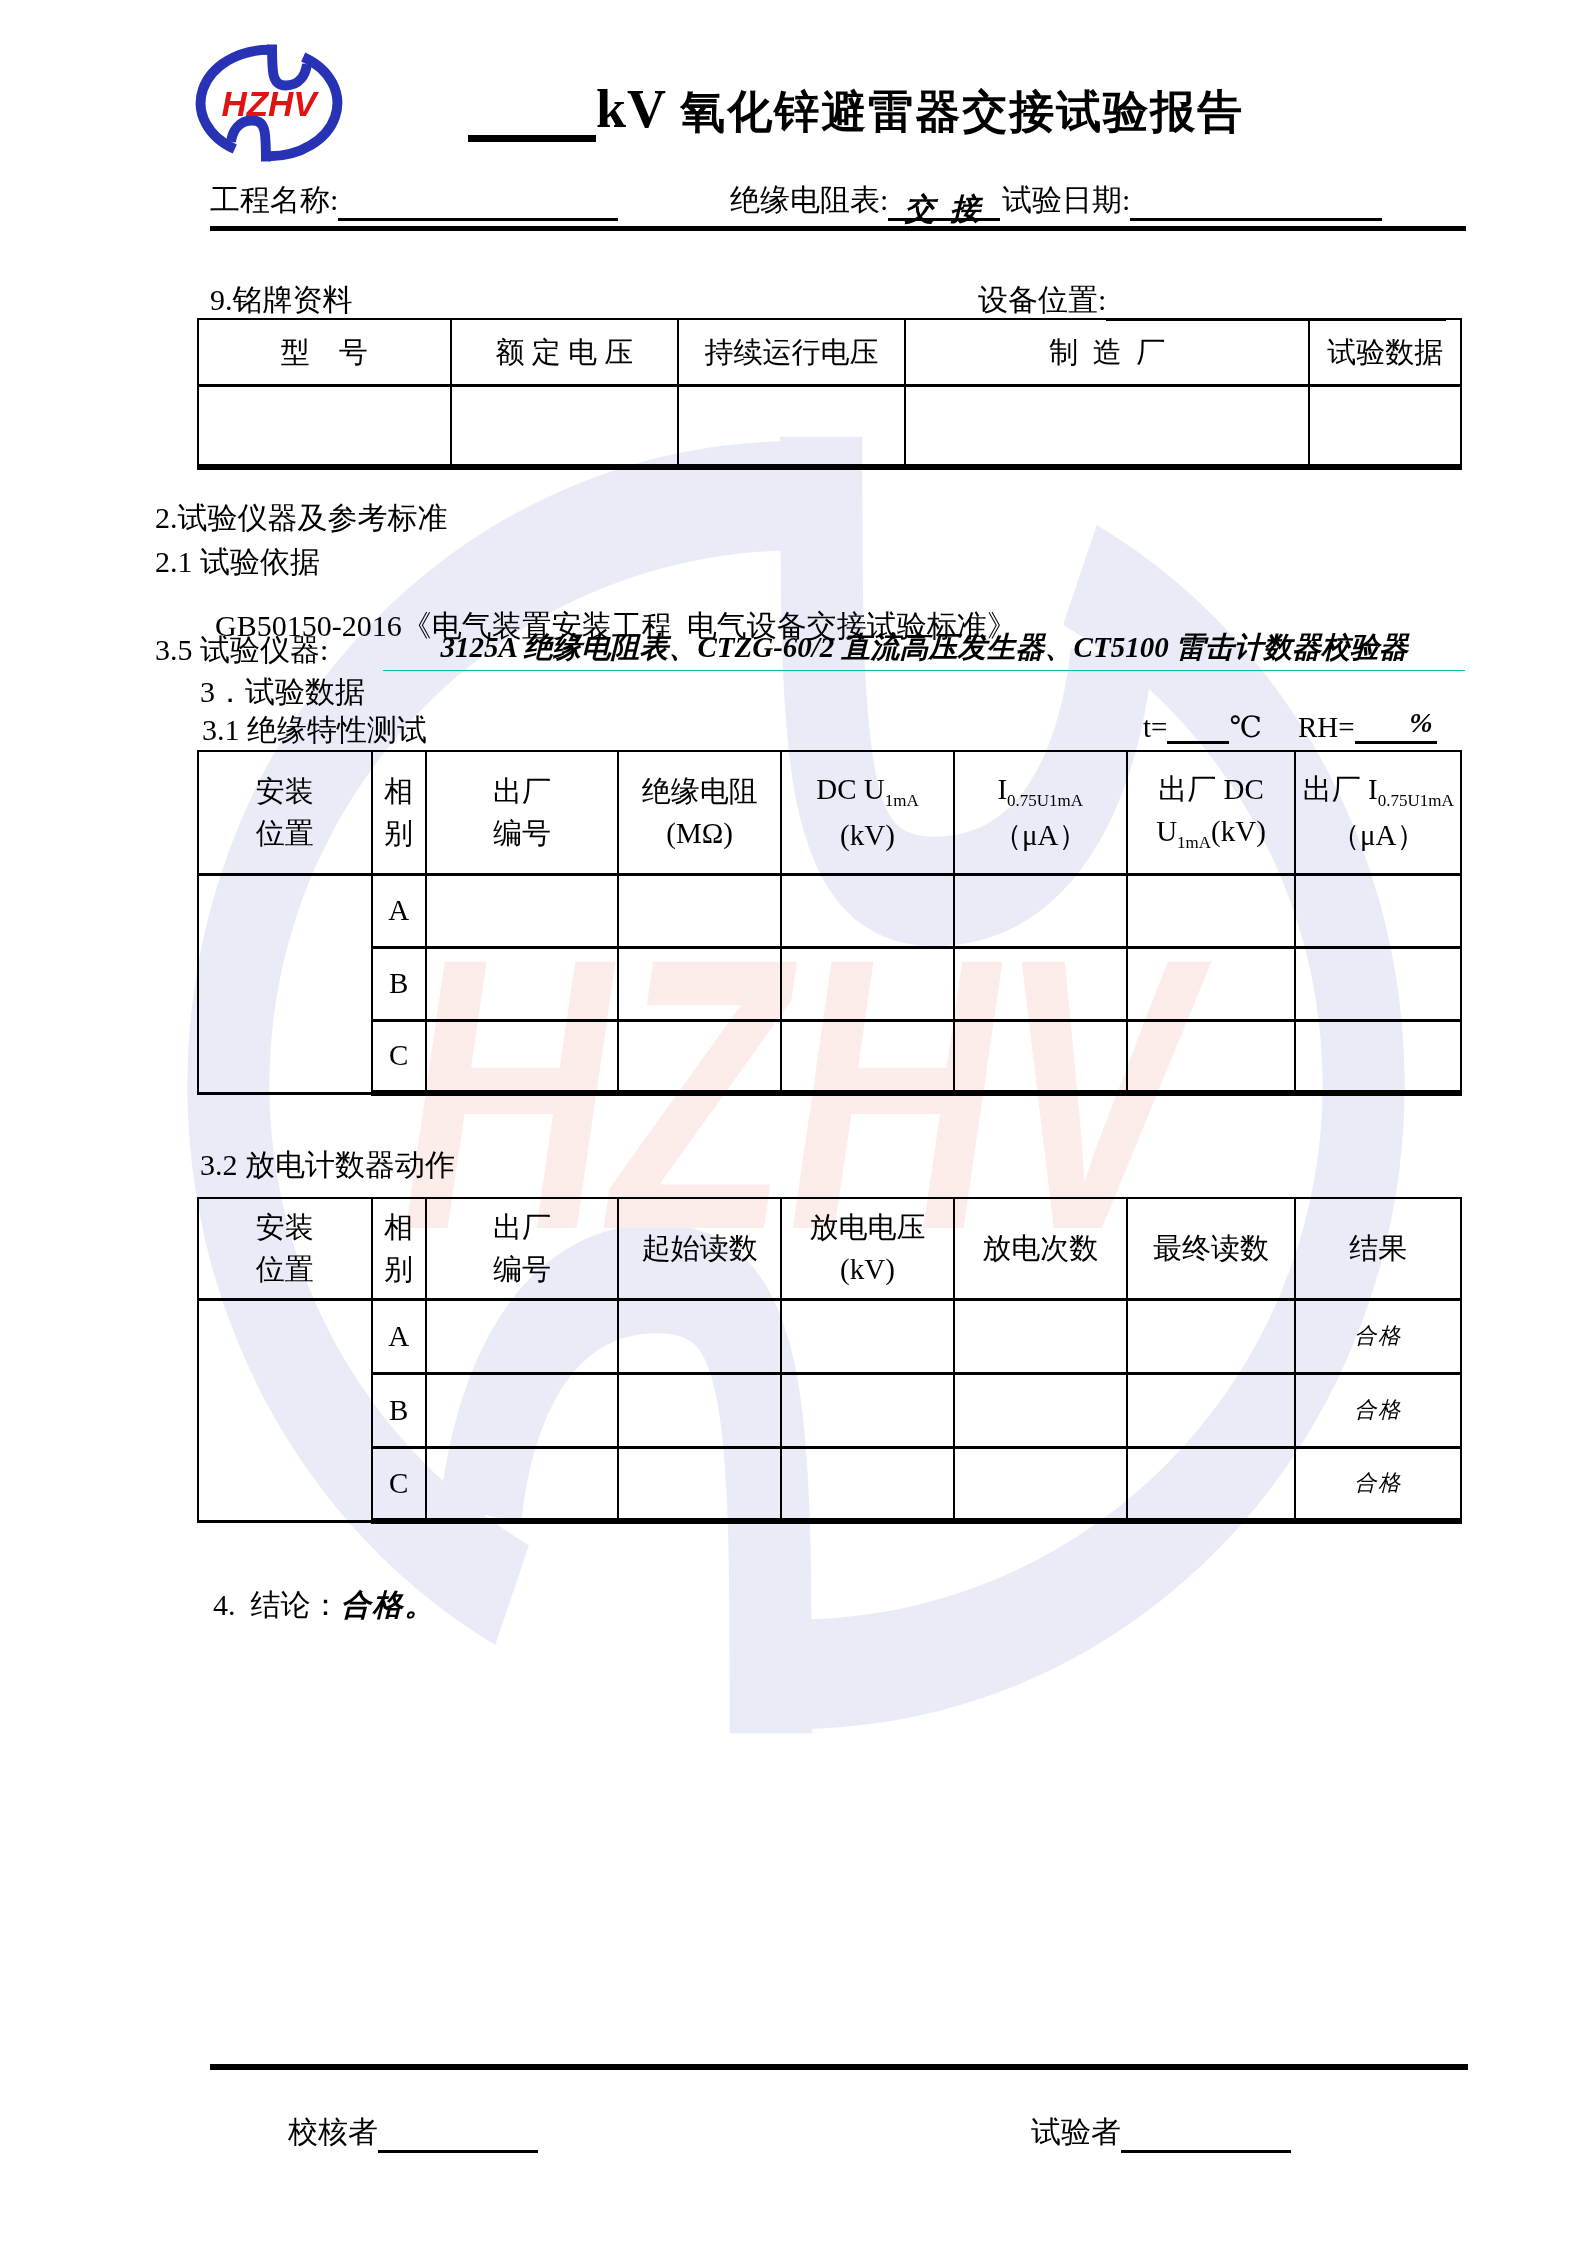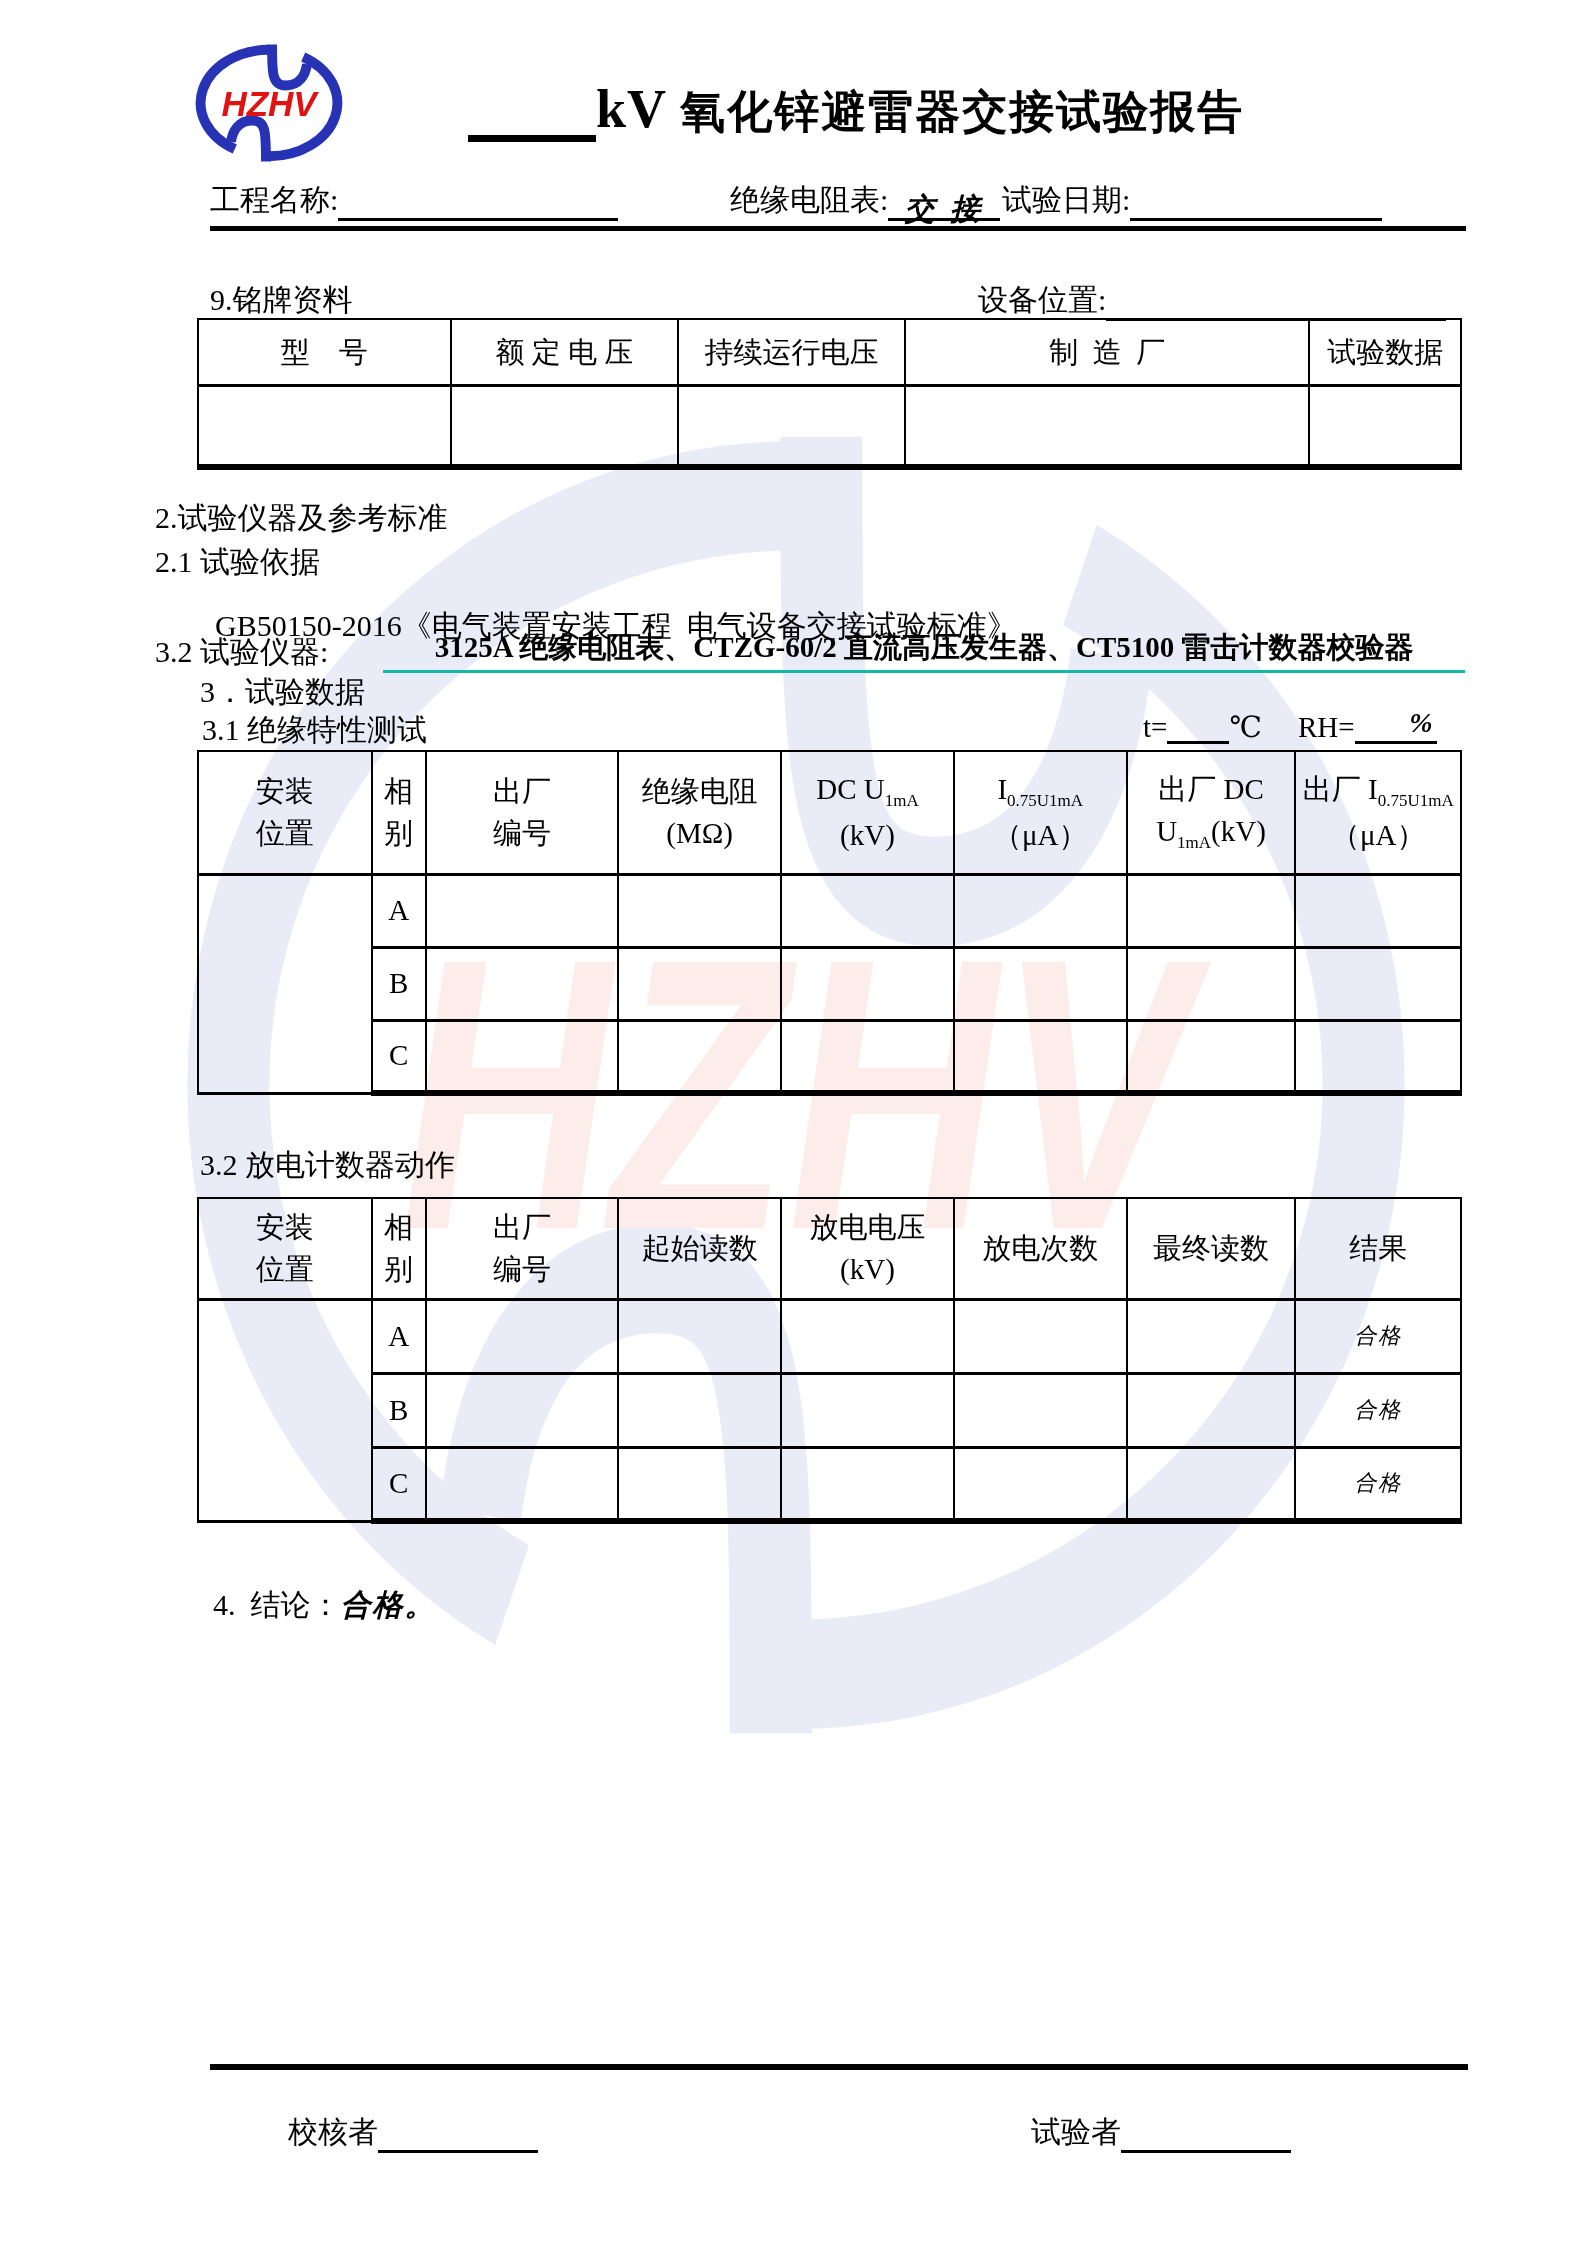--- a/index.html
+++ b/index.html
@@ -53,22 +53,22 @@
   .tbl-phase th:nth-child(6){width:13.68%}
   .tbl-phase th:nth-child(7){width:13.36%}
   .tbl-phase th:nth-child(8){width:13.11%}
   #table-insulation th { height:123px; }
   #table-insulation td { height:73px; }
   #table-counter th { height:101px; }
   #table-counter td { height:74px; }
   td.result { font-weight:normal; font-style:italic; font-size:22px; letter-spacing:2px; }
 
   .ins-row { position:absolute; left:155px; top:628px; width:1310px; display:flex; align-items:flex-end; font-size:30px; }
-  .ins-fill { flex:1; margin-left:55px; border-bottom:3px solid #14b8a6; text-align:center;
-              font-weight:bold; font-size:29px; padding-bottom:2px; white-space:pre; }
+  .ins-fill { flex:1; margin-left:55px; border-bottom:1px solid #14b8a6; text-align:center;
+              font-weight:bold; font-style:italic; font-size:29px; padding-bottom:2px; white-space:pre; }
 
   .trh { position:absolute; left:1143px; top:710px; font-size:29px; white-space:nowrap; }
   .pct { position:absolute; right:4px; bottom:2px; font-weight:bold; font-style:italic; font-size:28px; }
 
   .concl { position:absolute; left:213px; top:1585px; font-size:30px; white-space:pre; }
   .concl b { font-style:italic; letter-spacing:2px; }
 
   .sig { position:absolute; top:2112px; font-size:30px; white-space:nowrap; }
 </style>
 </head>
@@ -127,21 +127,21 @@
             <td></td>
             <td></td>
           </tr>
         </tbody>
       </table>
 
     <div class="abs txt" style="left:155px; top:498px;">2.试验仪器及参考标准</div>
     <div class="abs txt" style="left:155px; top:542px;">2.1 试验依据</div>
     <div class="abs txt" style="left:215px; top:586px;margin-top:20px;">GB50150-2016《电气装置安装工程  电气设备交接试验标准》</div>
     <div class="ins-row">
-      <span>3.2 试验仪器:</span>
+      <span>3.5 试验仪器:</span>
       <span class="ins-fill">3125A 绝缘电阻表、CTZG-60/2 直流高压发生器、CT5100 雷击计数器校验器</span>
     </div>
 
     <div class="abs txt" style="left:200px; top:672px;">3．试验数据</div>
     <div class="abs txt" style="left:202px; top:710px;">3.1 绝缘特性测试</div>
     <div class="trh">
       <span>t=</span><span class="blank" style="width:62px;"></span><span>℃</span><span style="display:inline-block;width:36px;"></span><span>RH=</span><span class="blank" style="width:82px;"><span class="pct">%</span></span>
     </div>
 
     <table class="abs tbl-phase" style="left:197px; top:750px;" id="table-insulation">

